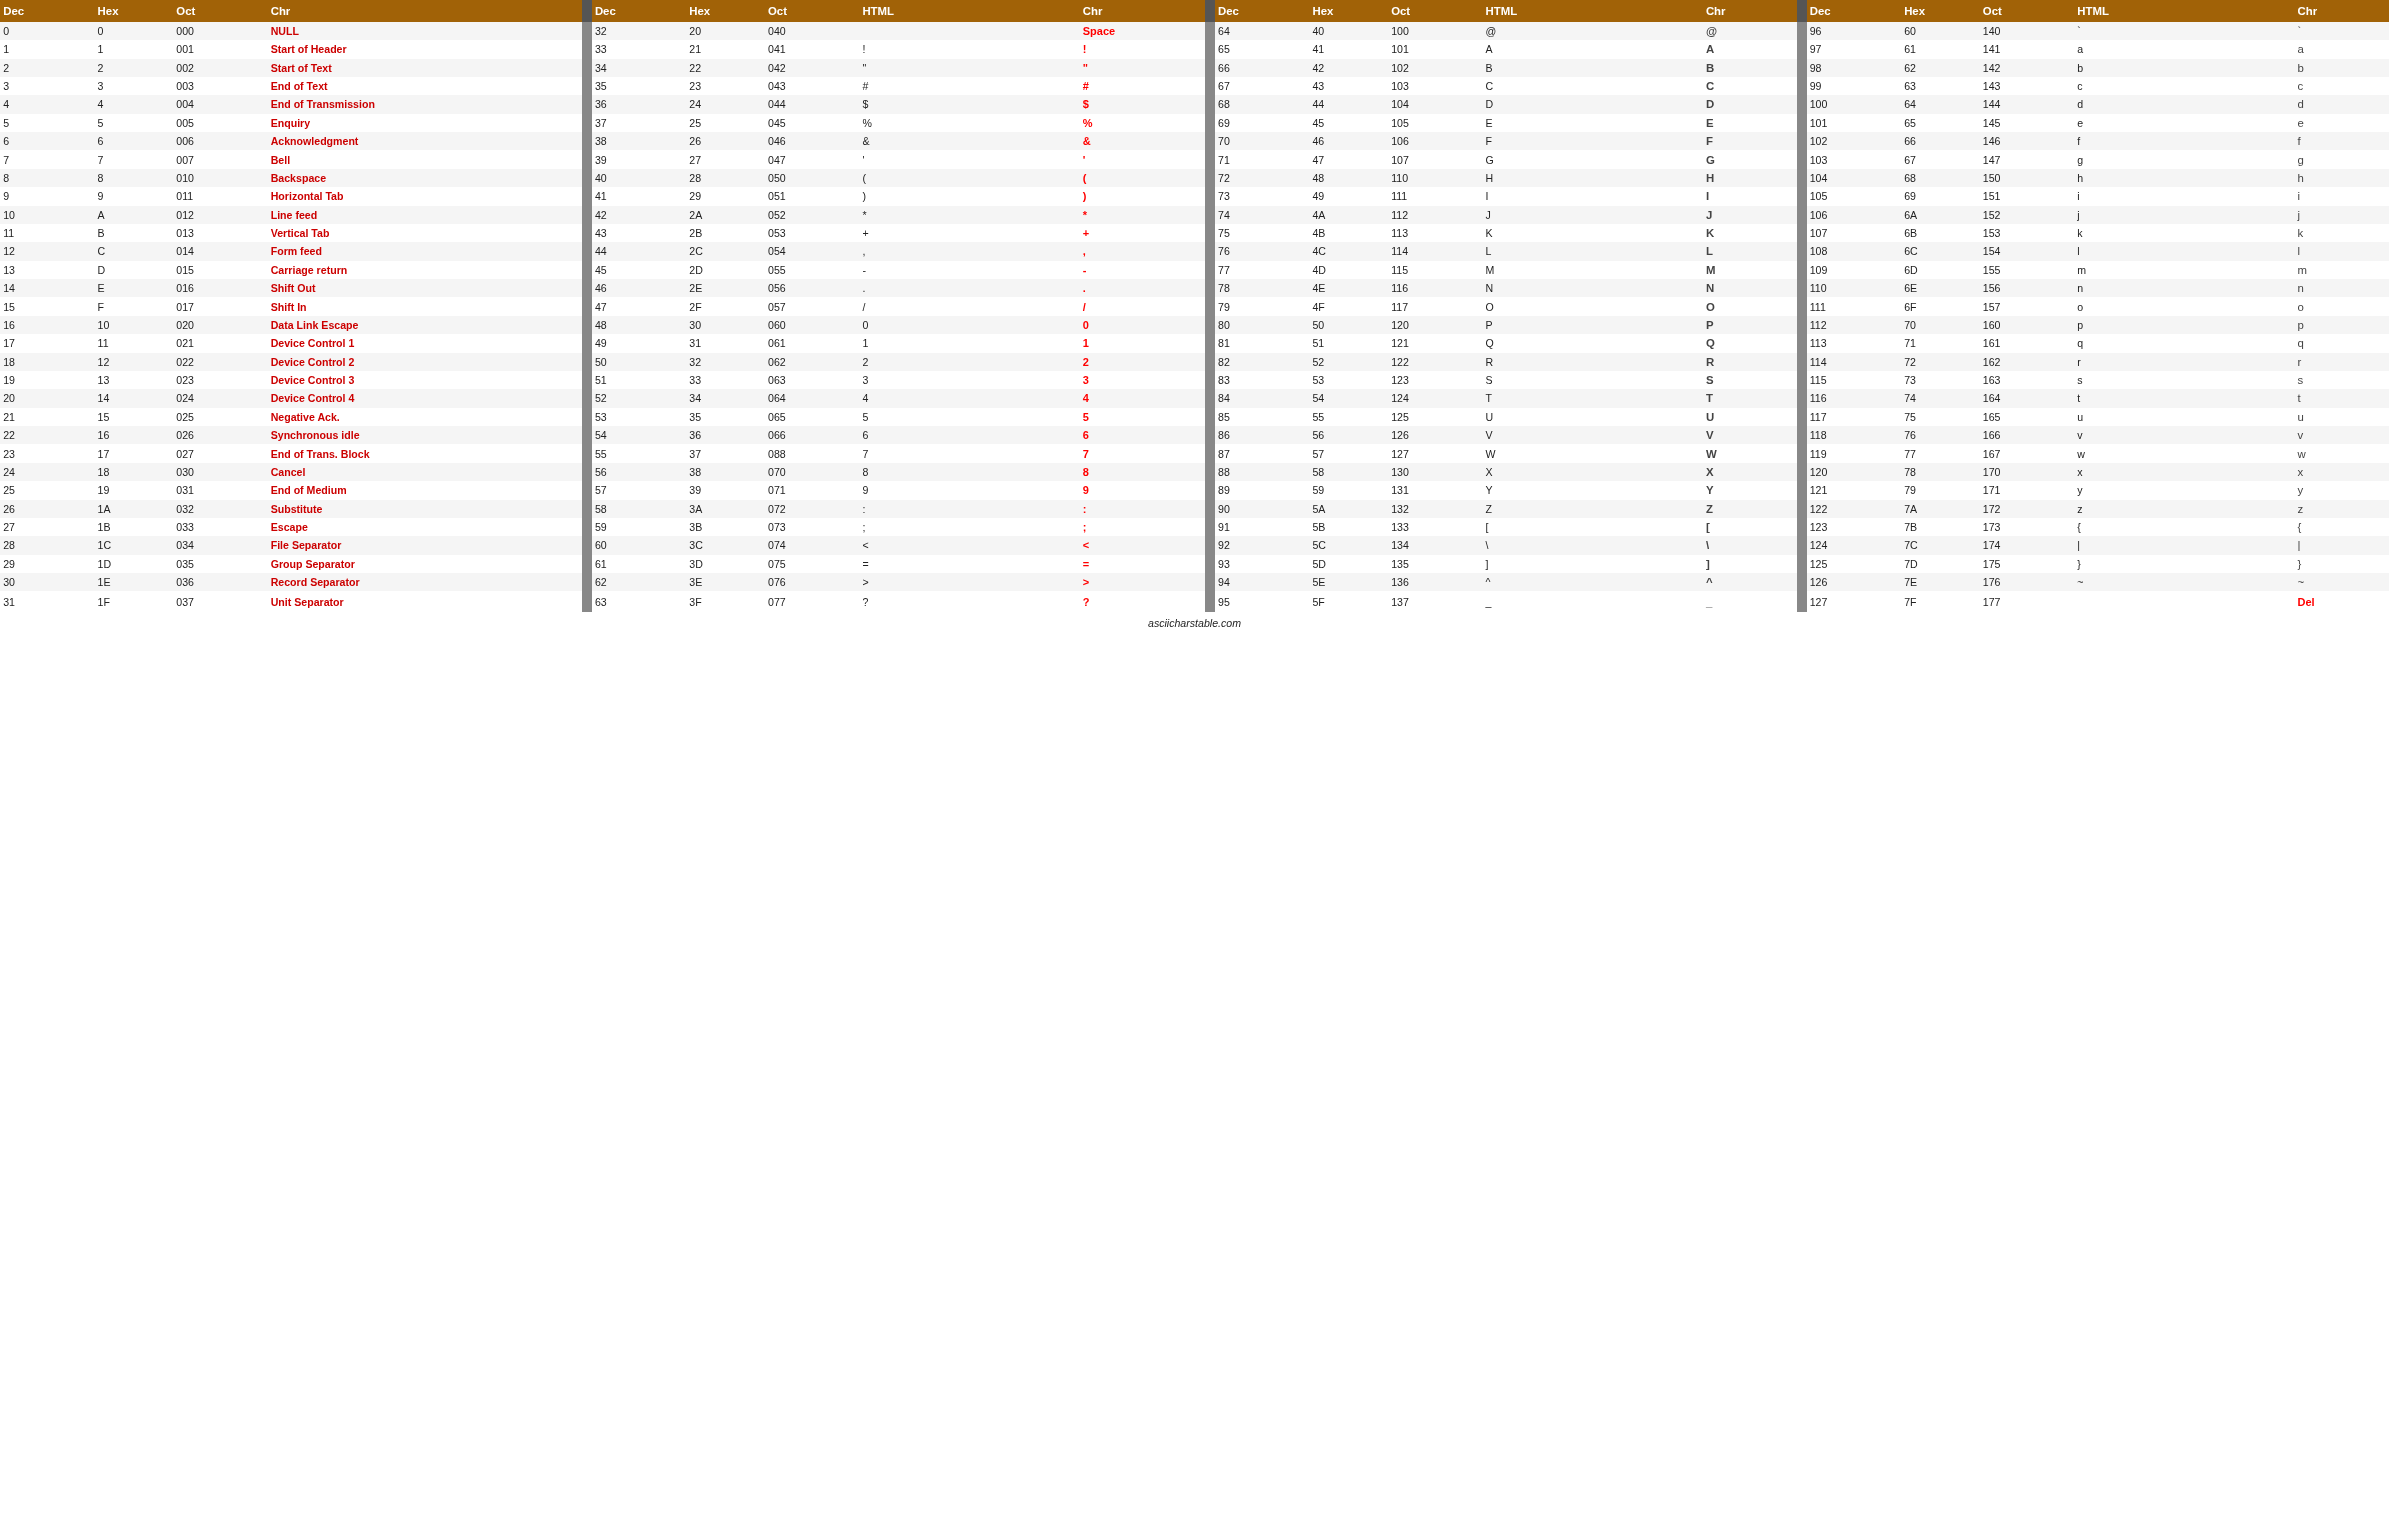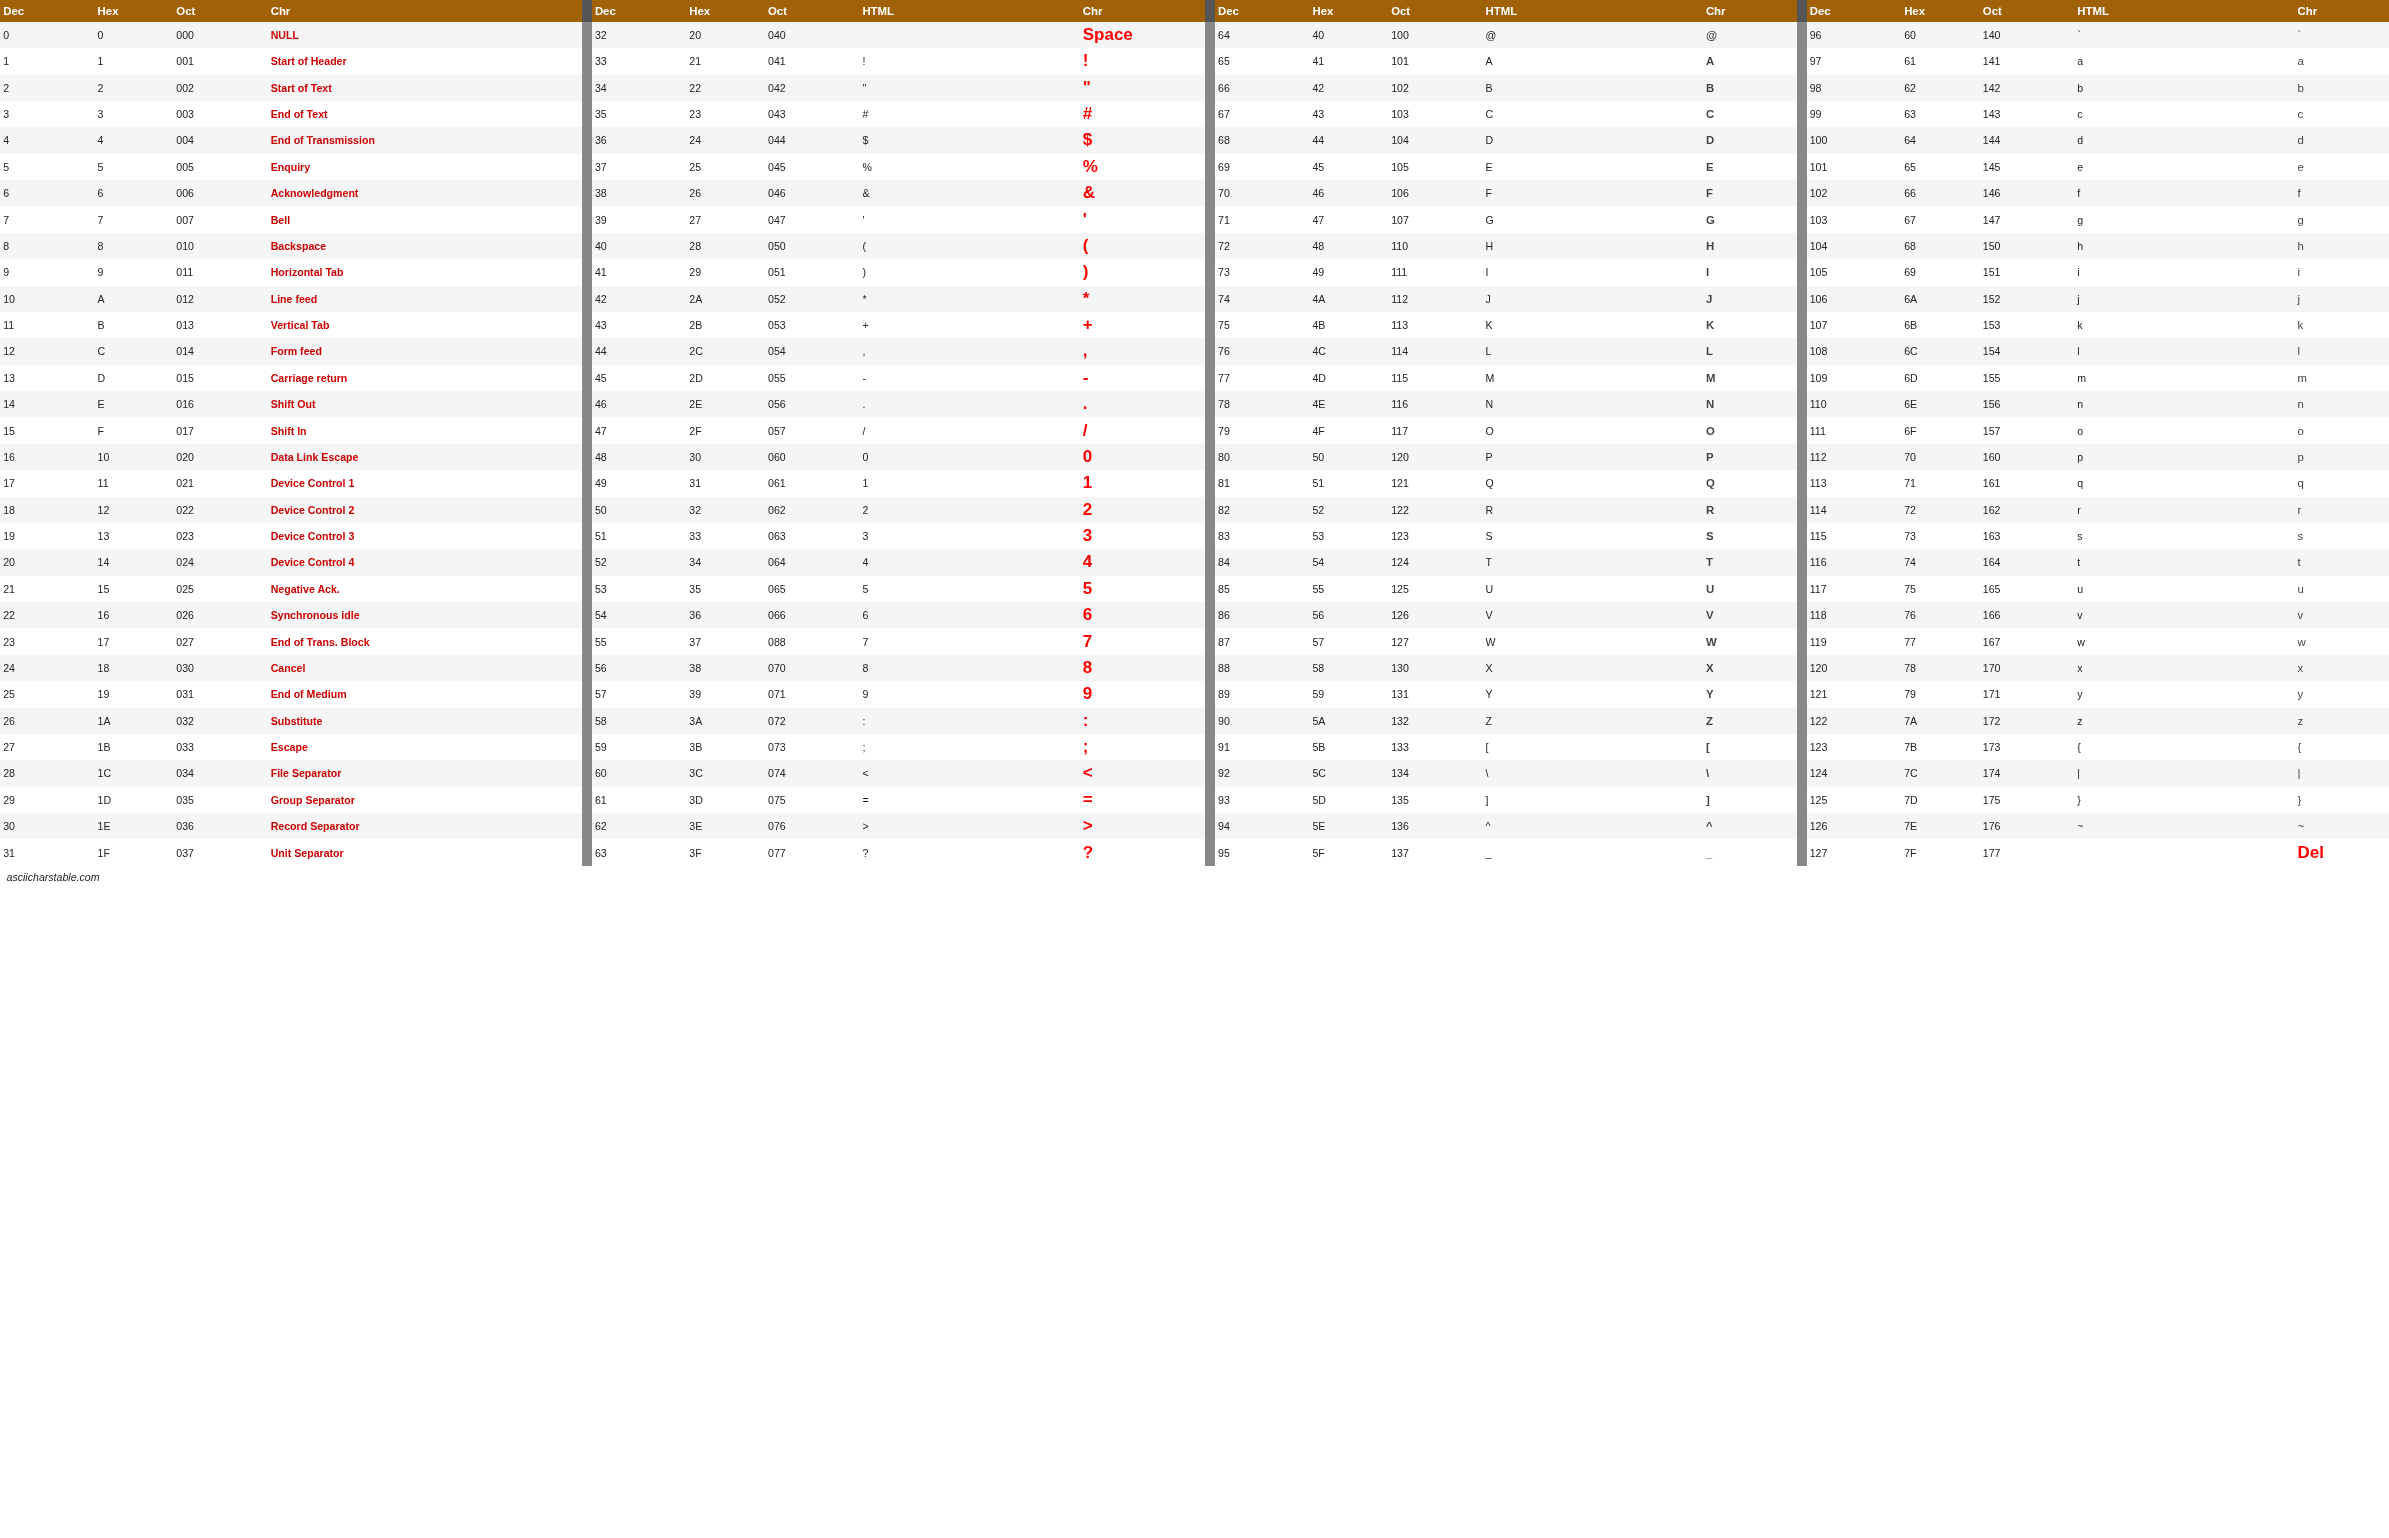--- a/index.html
+++ b/index.html
@@ -35,24 +35,24 @@
       background: #ffffff;
     }
     tbody td {
       padding: 3.2px 3.2px;
       white-space: nowrap;
       font-size: 10.6px;
       color: #222;
     }
     td.red-name { color: #cc0000; font-weight: bold; }
     td.html-val { color: #222; }
-    td.chr-val { color: #ff0000; font-weight: bold; font-size: 17px; }
+    td.chr-val { color: #ff0000; font-weight: bold; font-size: 11px; }
     td.chr-gray { color: #444; font-size: 11.4px; font-weight: normal; }
     .footer {
-      text-align: left;
+      text-align: center;
       padding: 4.9px 6.5px;
       font-size: 10.6px;
       color: #222;
       font-style: italic;
     }
     .sep-cell {
       background: #888;
       width: 1.6px;
       padding: 0;
     }

